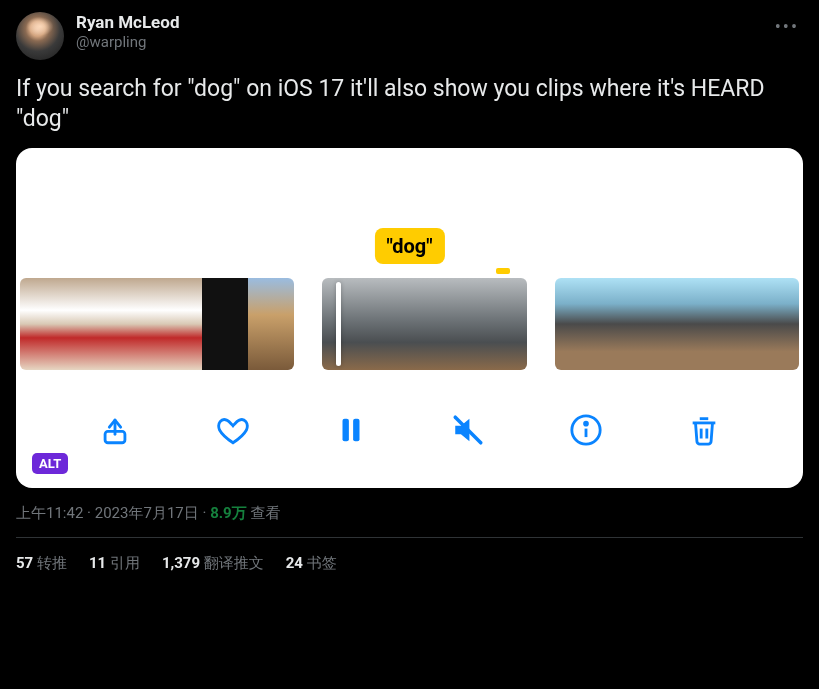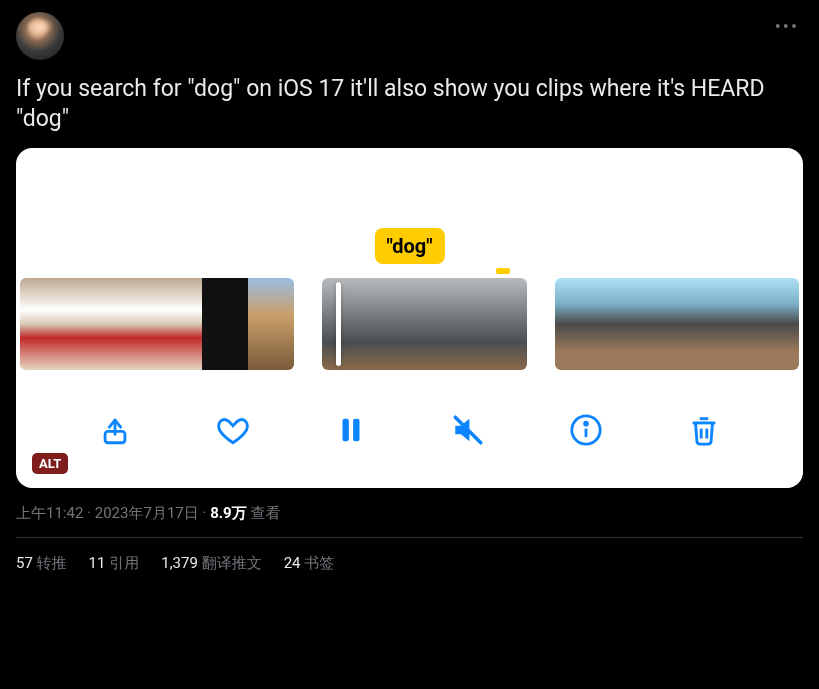--- a/index.html
+++ b/index.html
@@ -155,57 +155,61 @@
     color: #0a84ff;
     display:flex; align-items:center; justify-content:center;
     cursor:pointer;
   }
   .ctrl-icon svg { width: 100%; height: 100%; }
 
   .alt-badge {
     position: absolute;
     left: 16px;
     bottom: 14px;
-    background: #7f1d1d;
+    background: #6d28d9;
     color: #fff;
     font-size: 13px;
     font-weight: 700;
     padding: 3px 7px;
     border-radius: 5px;
   }
 
   .meta-row {
     margin-top: 16px;
     font-size: 15px;
     color: #71767b;
   }
   .meta-row .sep::before { content: " · "; }
-  .views-count { color: #ffffff; font-weight: 700; }
+  .views-count { color: #15803d; font-weight: 700; }
   .divider {
     border: none;
     border-top: 1px solid #2f3336;
     margin-top: 14px;
   }
   .stats {
     display: flex;
     gap: 22px;
     padding: 16px 0 12px 0;
     font-size: 15px;
     color: #71767b;
   }
   .stat { cursor:pointer; }
-  .stat-count { color: #e7e9ea; font-weight: 400; }
+  .stat-count { color: #e7e9ea; font-weight: 700; }
 </style>
 </head>
 <body>
 
 <div class="tweet">
 
   <div class="header">
     <div class="avatar"></div>
+    <div class="user-block">
+      <div class="display-name">Ryan McLeod</div>
+      <div class="handle">@warpling</div>
+    </div>
     <div class="more">•••</div>
   </div>
 
   <div class="tweet-text">If you search for "dog" on iOS 17 it'll also show you clips where it's HEARD "dog"</div>
 
   <div class="media-card">
     <div class="whitespace"></div>
     <div class="dog-label">"dog"</div>
     <div class="marker"></div>
 

